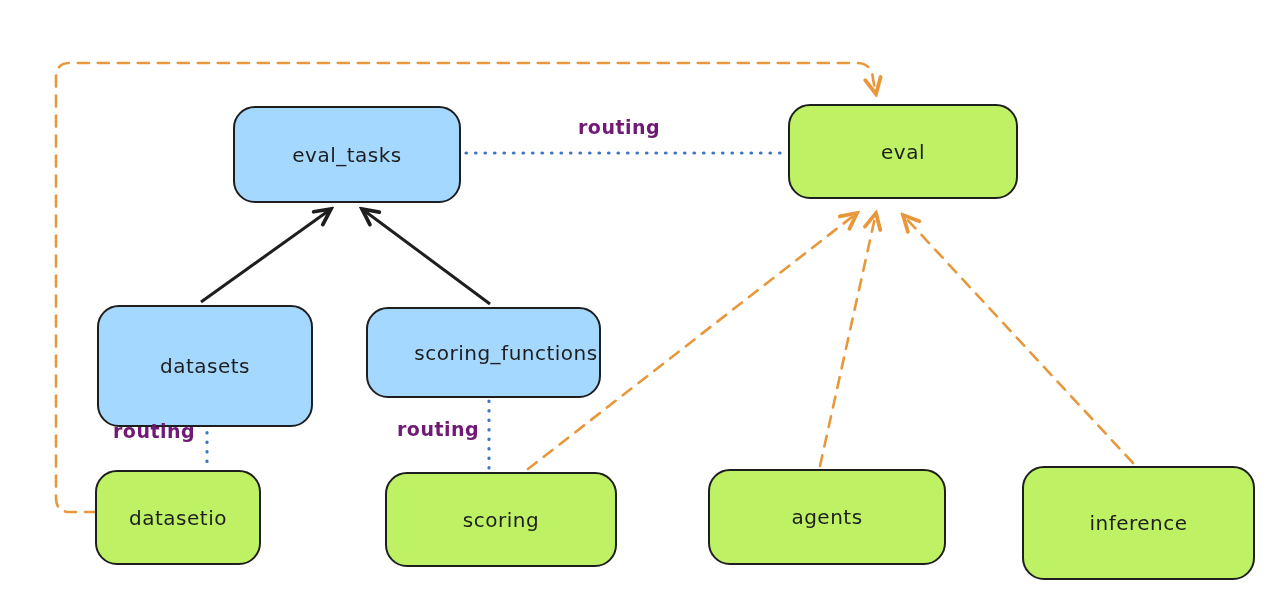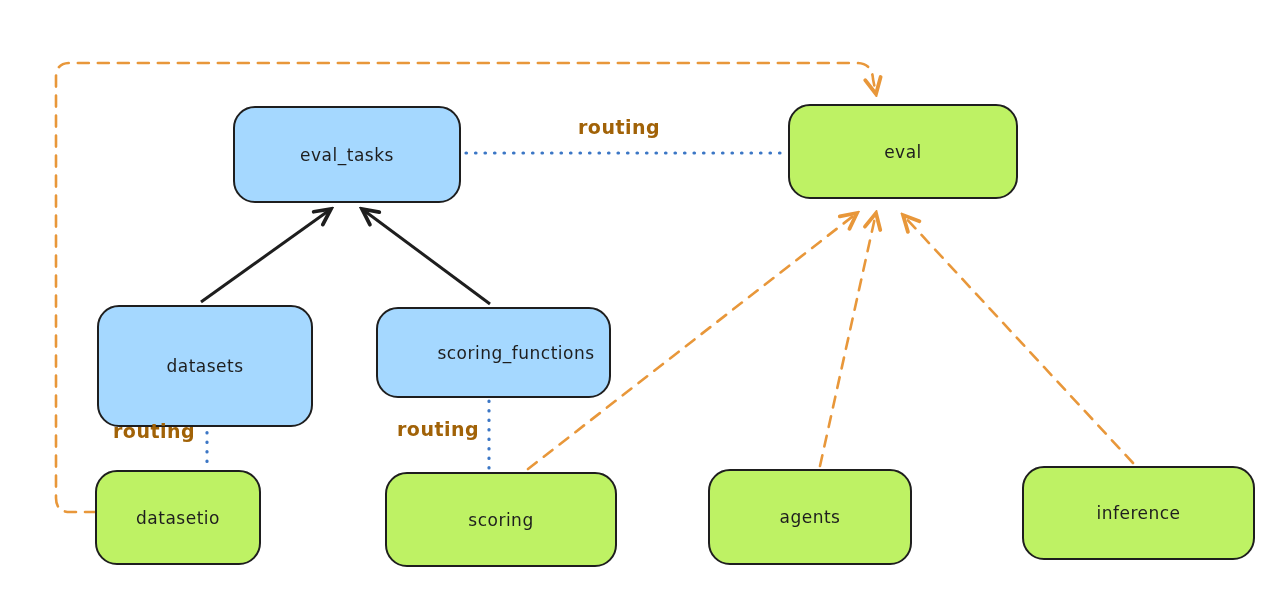--- a/index.html
+++ b/index.html
@@ -23,42 +23,42 @@
     height: 596px;
   }
   .node {
     position: absolute;
     box-sizing: border-box;
     border: 2.5px solid #1e1e1e;
     border-radius: 22px;
     display: flex;
     align-items: center;
     justify-content: center;
-    font-size: 17px;
+    font-size: 20px;
     color: #1e1e1e;
     letter-spacing: 0.5px;
     z-index: 2;
   }
   .node-blue  { background: #a5d8ff; }
   .node-green { background: #bef264; }
 
   .node-eval-tasks        { left: 233px; top: 106px; width: 228px; height: 97px; }
   .node-eval              { left: 788px; top: 104px; width: 230px; height: 95px; }
   .node-datasets          { left:  97px; top: 305px; width: 216px; height: 122px; }
-  .node-scoring-functions { left: 376px; top: 307px; width: 235px; height: 91px; padding-left: 45px; }
+  .node-scoring-functions { left: 366px; top: 307px; width: 235px; height: 91px; padding-left: 45px; }
   .node-datasetio         { left:  95px; top: 470px; width: 166px; height: 95px; }
   .node-scoring           { left: 385px; top: 472px; width: 232px; height: 95px; text-align: center; }
-  .node-agents            { left: 708px; top: 469px; width: 204px; height: 96px; }
-  .node-inference         { left: 1022px; top: 466px; width: 233px; height: 94px; }
+  .node-agents            { left: 708px; top: 469px; width: 238px; height: 96px; }
+  .node-inference         { left: 1022px; top: 466px; width: 233px; height: 114px; }
 
   .edge-label {
     position: absolute;
     font-size: 19px;
     font-weight: bold;
-    color: #a16207;
+    color: #701a75;
     letter-spacing: 0.5px;
     z-index: 3;
     white-space: nowrap;
   }
   .edge-label-routing-top  { left: 578px; top: 116px; }
   .edge-label-routing-left { left: 113px; top: 420px; }
   .edge-label-routing-mid  { left: 397px; top: 418px; }
 </style>
 </head>
 <body>

